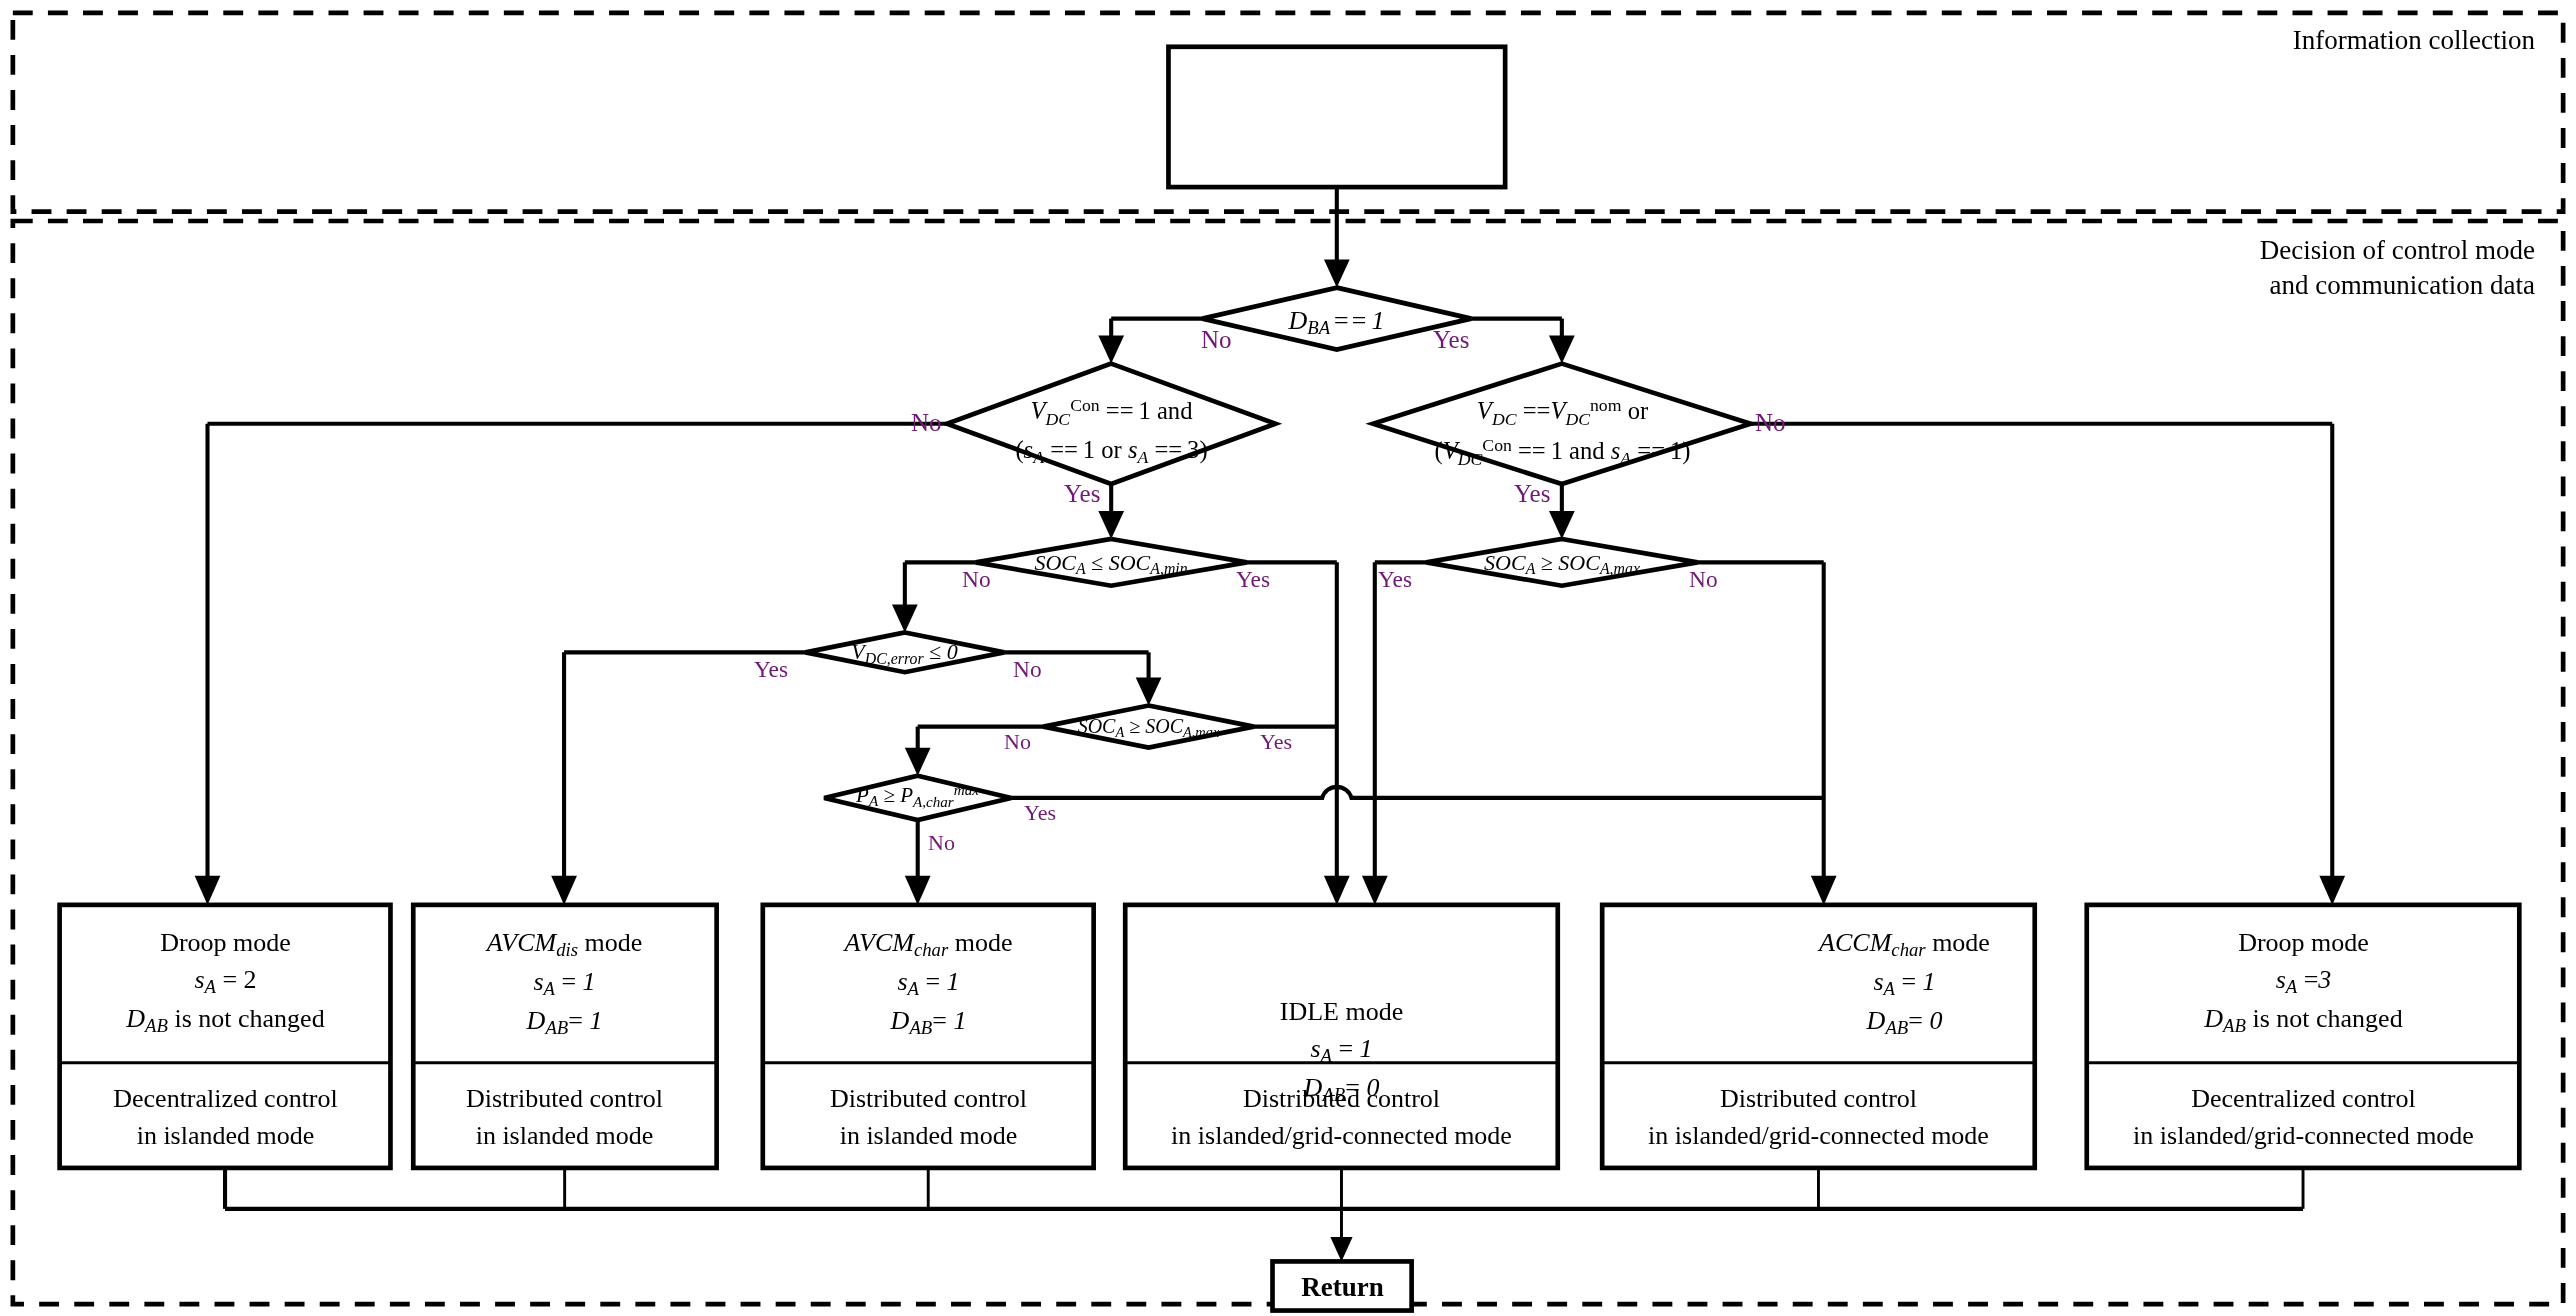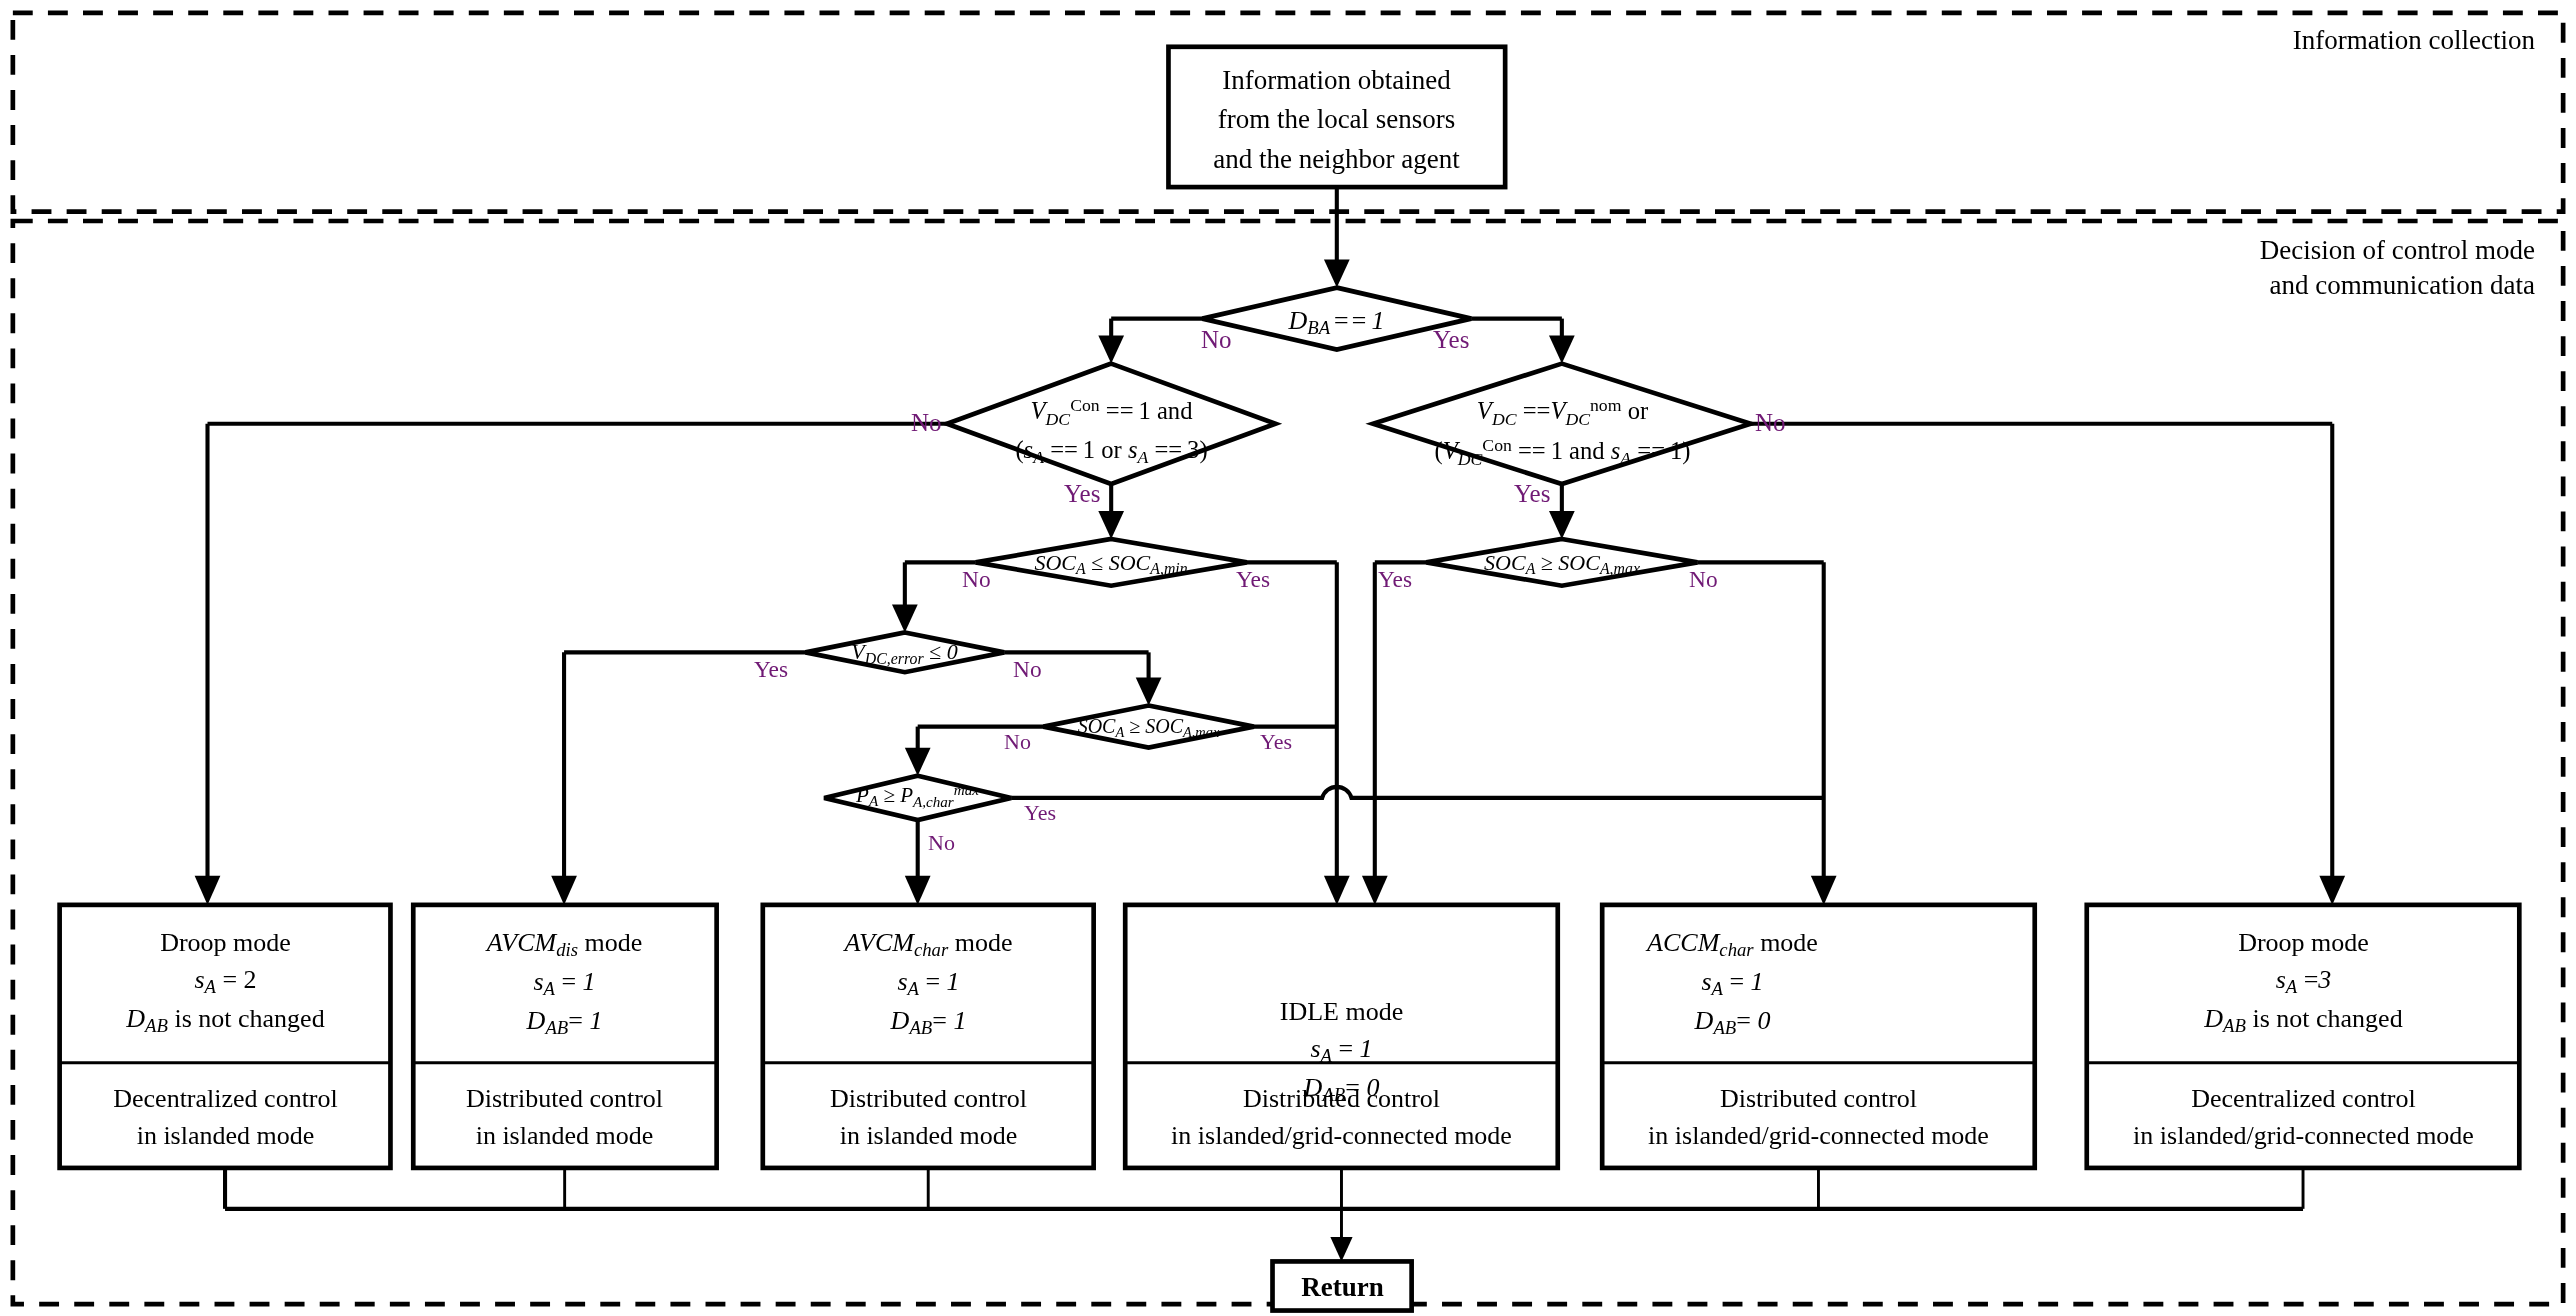--- a/index.html
+++ b/index.html
@@ -138,25 +138,20 @@
   </svg>
 
   <div class="sect" style="right:41px; top:23.4px;">
     <span>Information collection</span>
   </div>
   <div class="sect" style="right:41px; top:233px;">
     <span>Decision of control mode</span><br>
     <span>and communication data</span>
   </div>
 
-  <div class="boxtxt" style="left:1168px; top:61px; width:337px; font-size:27px; line-height:1.46;">
-    <span>Information obtained</span><br>
-    <span>from the local sensors</span><br>
-    <span>and the neighbor agent</span>
-  </div>
 
   <div class="diatxt" style="left:1243px; top:302px; width:187px; font-size:26px;">
     <span class="it">D<span class="sub">BA</span> =<span style="letter-spacing:-1.2px">=</span> 1</span>
   </div>
 
   <div class="diatxt" style="left:948px; top:392px; width:327px; font-size:24.6px;">
     <span><span class="it">V</span><span class="sub" style="vertical-align:-0.34em">DC</span><span class="sup" style="vertical-align:0.48em">Con</span> == 1 and</span><br>
     <span>(<span class="it">s</span><span class="sub">A</span> == 1 or <span class="it">s</span><span class="sub">A</span> == 3)</span>
   </div>
 
@@ -242,21 +237,21 @@
   <div class="boxtxt" style="left:1125px; top:966px; width:433px;margin-top:28px;">
     <span>IDLE mode</span><br>
     <span><span class="it">s</span><span class="sub">A</span> = <span class="it">1</span></span><br>
     <span><span class="it">D</span><span class="sub">AB</span>= <span class="it">0</span></span>
   </div>
   <div class="boxtxt" style="left:1125px; top:1081px; width:433px; font-size:26px;">
     <span>Distributed control</span><br>
     <span>in islanded/grid-connected mode</span>
   </div>
 
-  <div class="boxtxt" style="left:1516px; top:925px; width:433px;">
+  <div class="boxtxt" style="left:1688px; top:925px; width:433px;">
     <span><span class="it">ACCM</span><span class="sub">char</span> mode</span><br>
     <span><span class="it">s</span><span class="sub">A</span> = <span class="it">1</span></span><br>
     <span><span class="it">D</span><span class="sub">AB</span>= <span class="it">0</span></span>
   </div>
   <div class="boxtxt" style="left:1602px; top:1081px; width:433px; font-size:26px;">
     <span>Distributed control</span><br>
     <span>in islanded/grid-connected mode</span>
   </div>
 
   <div class="boxtxt" style="left:2087px; top:925px; width:433px;">

